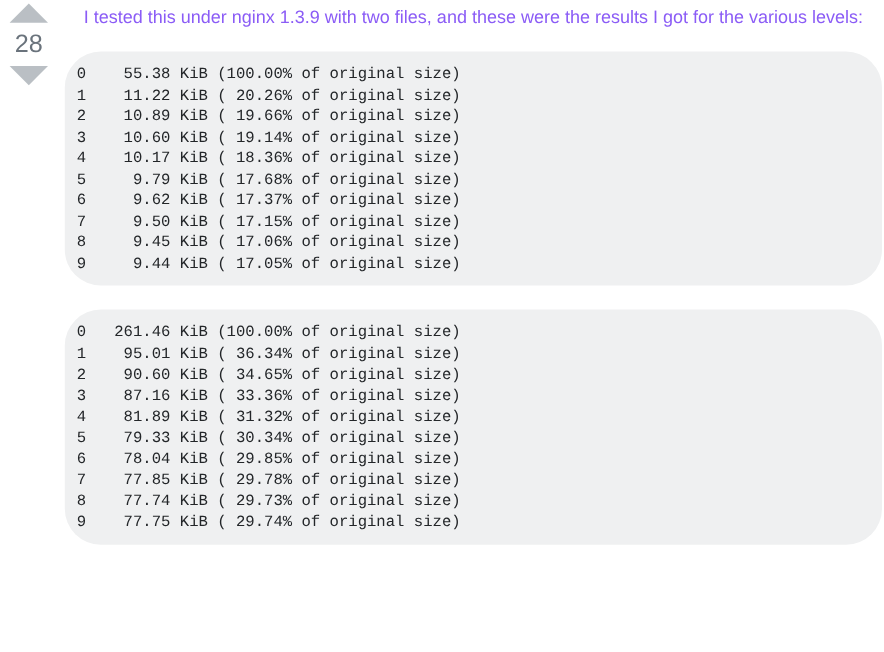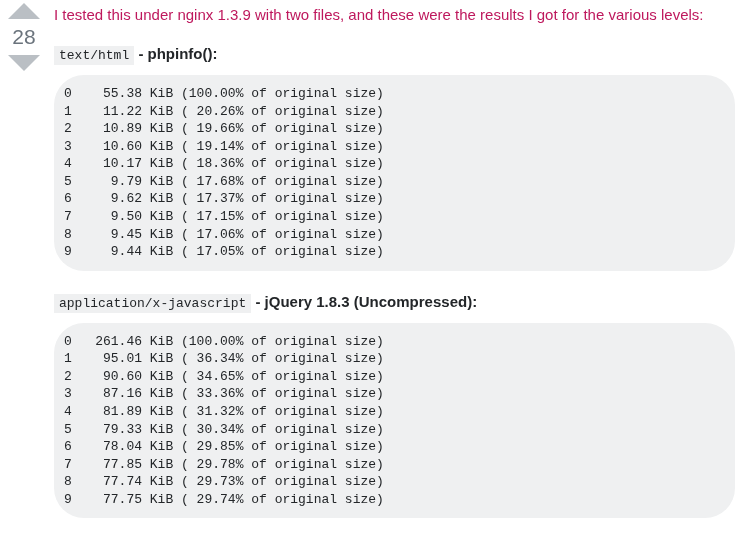--- a/index.html
+++ b/index.html
@@ -46,22 +46,23 @@
       padding: 2px 0;
     }
     .post-body {
       flex: 1;
       padding-left: 8px;
       padding-top: 2px;
       line-height: 1.4;
     }
     .intro {
       font-size: 15px;
-      color: #be185d;
+      color: #8b5cf6;
       margin-bottom: 18px;
+      text-align: center;
     }
     .section-label {
       margin-bottom: 10px;
       margin-top: 4px;
       font-size: 15px;
     }
     .section-label code {
       background: #eff0f1;
       padding: 2px 5px;
       font-family: Consolas, Menlo, Monaco, "Courier New", monospace;
@@ -87,37 +88,31 @@
 <div class="answer">
   <div class="vote-cell">
     <div class="vote-arrow vote-up"></div>
     <div class="vote-count">28</div>
     <div class="vote-arrow vote-down"></div>
   </div>
 
   <div class="post-body">
     <p class="intro">I tested this under nginx 1.3.9 with two files, and these were the results I got for the various levels:</p>
 
-    <p class="section-label">
-      <code>text/html</code><b> - phpinfo():</b>
-    </p>
     <pre class="code-block" id="block-0">0    55.38 KiB (100.00% of original size)
 1    11.22 KiB ( 20.26% of original size)
 2    10.89 KiB ( 19.66% of original size)
 3    10.60 KiB ( 19.14% of original size)
 4    10.17 KiB ( 18.36% of original size)
 5     9.79 KiB ( 17.68% of original size)
 6     9.62 KiB ( 17.37% of original size)
 7     9.50 KiB ( 17.15% of original size)
 8     9.45 KiB ( 17.06% of original size)
 9     9.44 KiB ( 17.05% of original size)</pre>
 
-    <p class="section-label">
-      <code>application/x-javascript</code><b> - jQuery 1.8.3 (Uncompressed):</b>
-    </p>
     <pre class="code-block" id="block-1">0   261.46 KiB (100.00% of original size)
 1    95.01 KiB ( 36.34% of original size)
 2    90.60 KiB ( 34.65% of original size)
 3    87.16 KiB ( 33.36% of original size)
 4    81.89 KiB ( 31.32% of original size)
 5    79.33 KiB ( 30.34% of original size)
 6    78.04 KiB ( 29.85% of original size)
 7    77.85 KiB ( 29.78% of original size)
 8    77.74 KiB ( 29.73% of original size)
 9    77.75 KiB ( 29.74% of original size)</pre>

